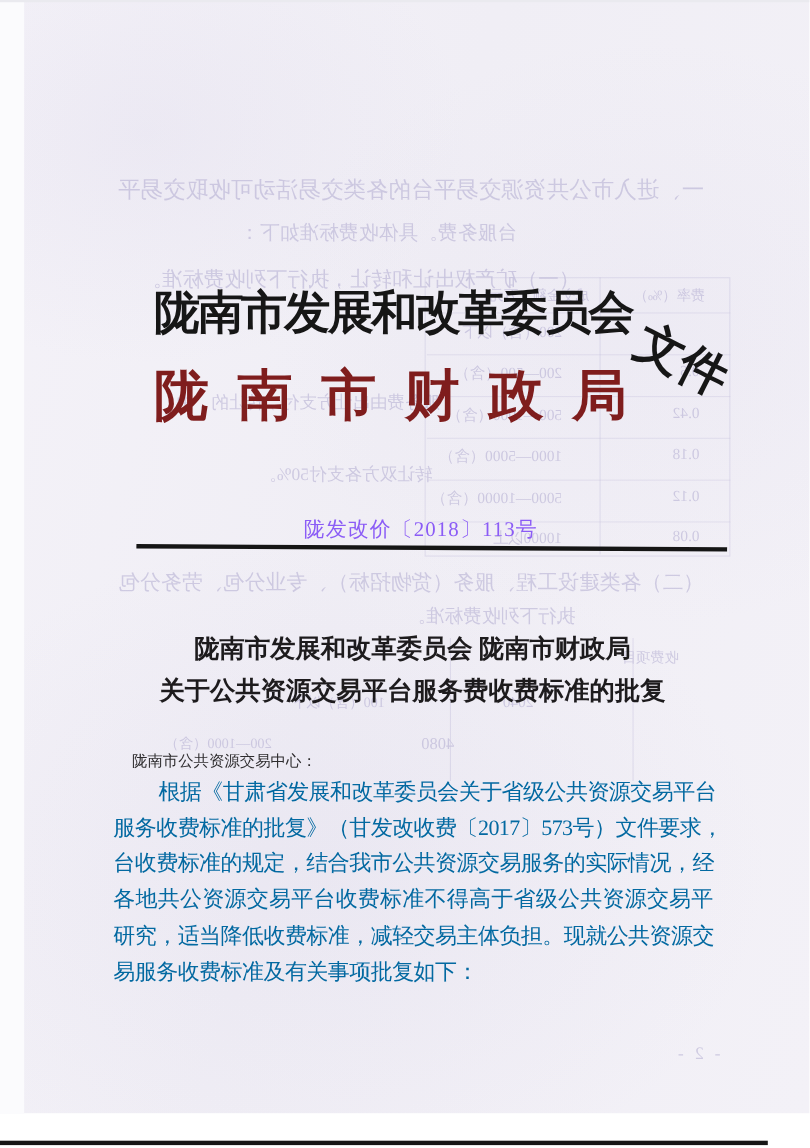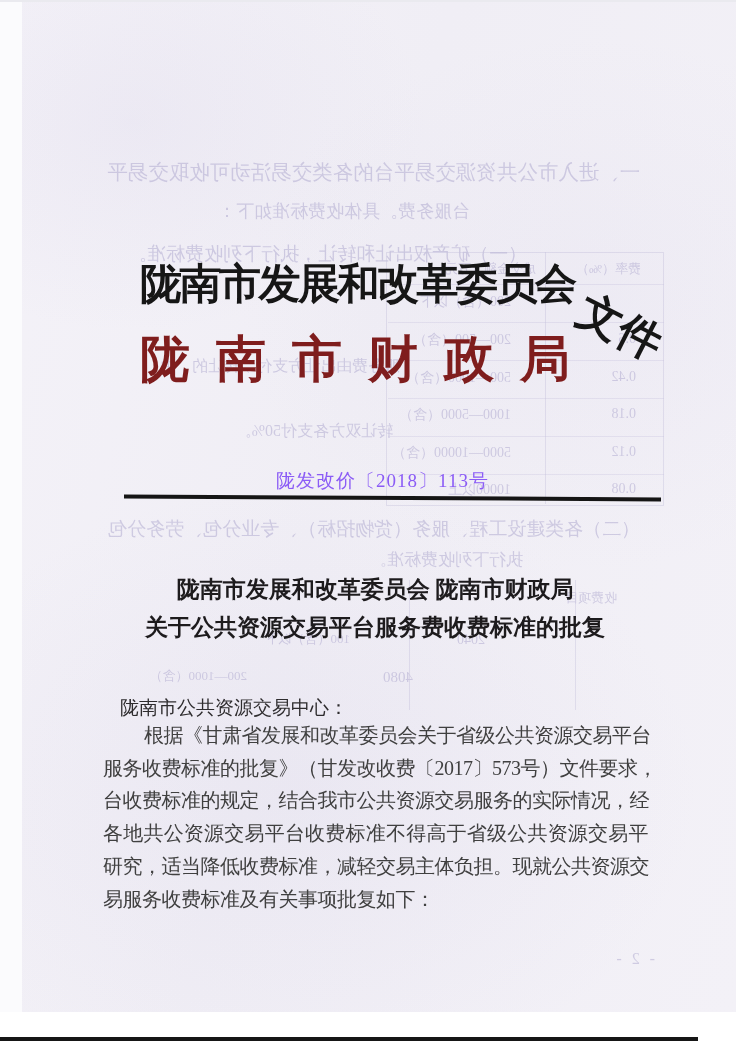--- a/index.html
+++ b/index.html
@@ -49,23 +49,23 @@
     font-size:19px;letter-spacing:1px;color:#8b5cf6;
   }
   .header-rule{
     position:absolute;left:124px;top:496px;width:537px;height:4px;background:#151515;
     transform:rotate(0.3deg);
   }
   .title-block{position:absolute;left:88px;top:571px;width:574px;text-align:center;color:#1d1b1d;}
   .title-line{font-size:23px;font-weight:bold;line-height:38px;white-space:nowrap;}
   .addressee{
     position:absolute;left:120px;top:683px;
-    font-size:19px;color:#2e2c2e;white-space:nowrap;margin-top:12px;
+    font-size:14px;color:#2e2c2e;white-space:nowrap;
   }
-  .body-block{position:absolute;left:103px;top:719px;width:545px;color:#404040;}
+  .body-block{position:absolute;left:103px;top:704px;width:545px;color:#0369a1;}
   .body-line{
     font-size:20px;line-height:32.7px;letter-spacing:-0.5px;
     text-align:justify;text-align-last:justify;white-space:nowrap;
   }
   .body-line.first{padding-left:41px;}
   .body-line.last{text-align:left;text-align-last:left;}
 </style>
 </head>
 <body>
 

